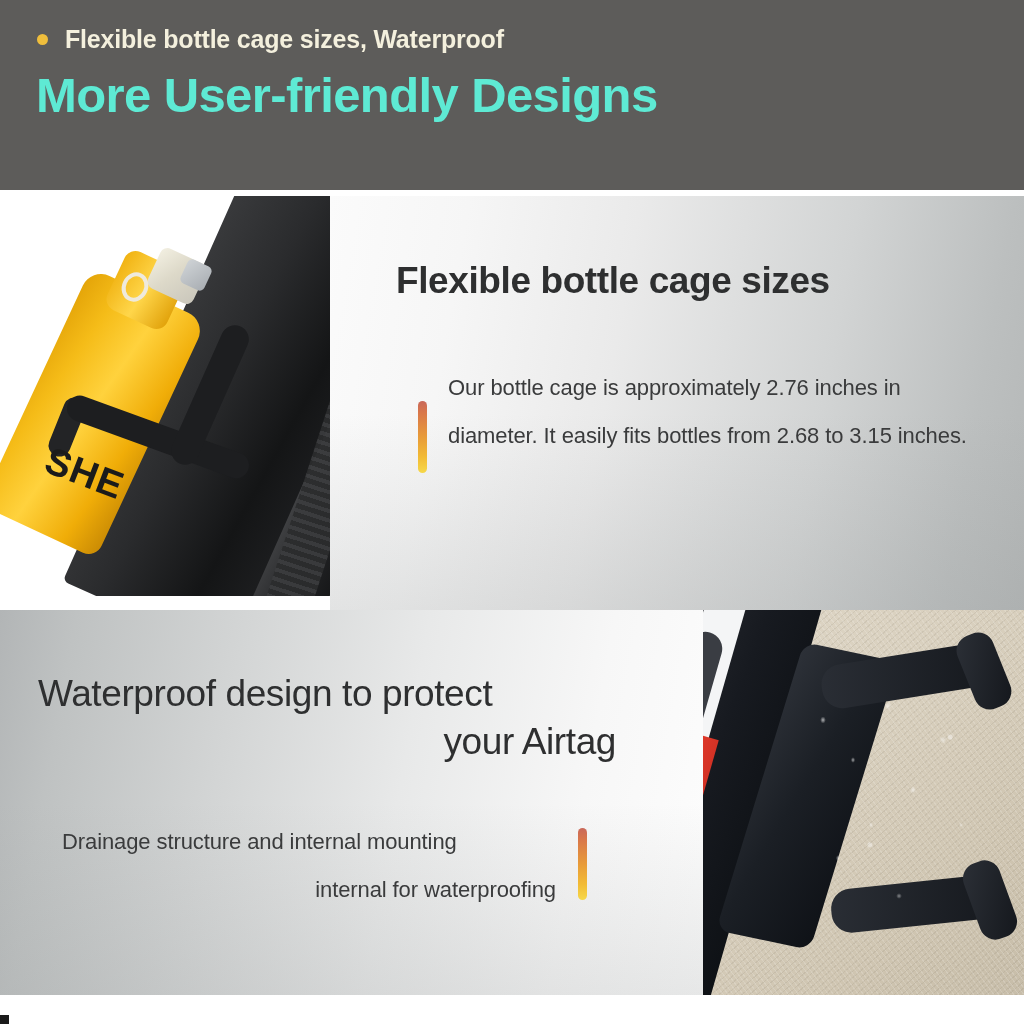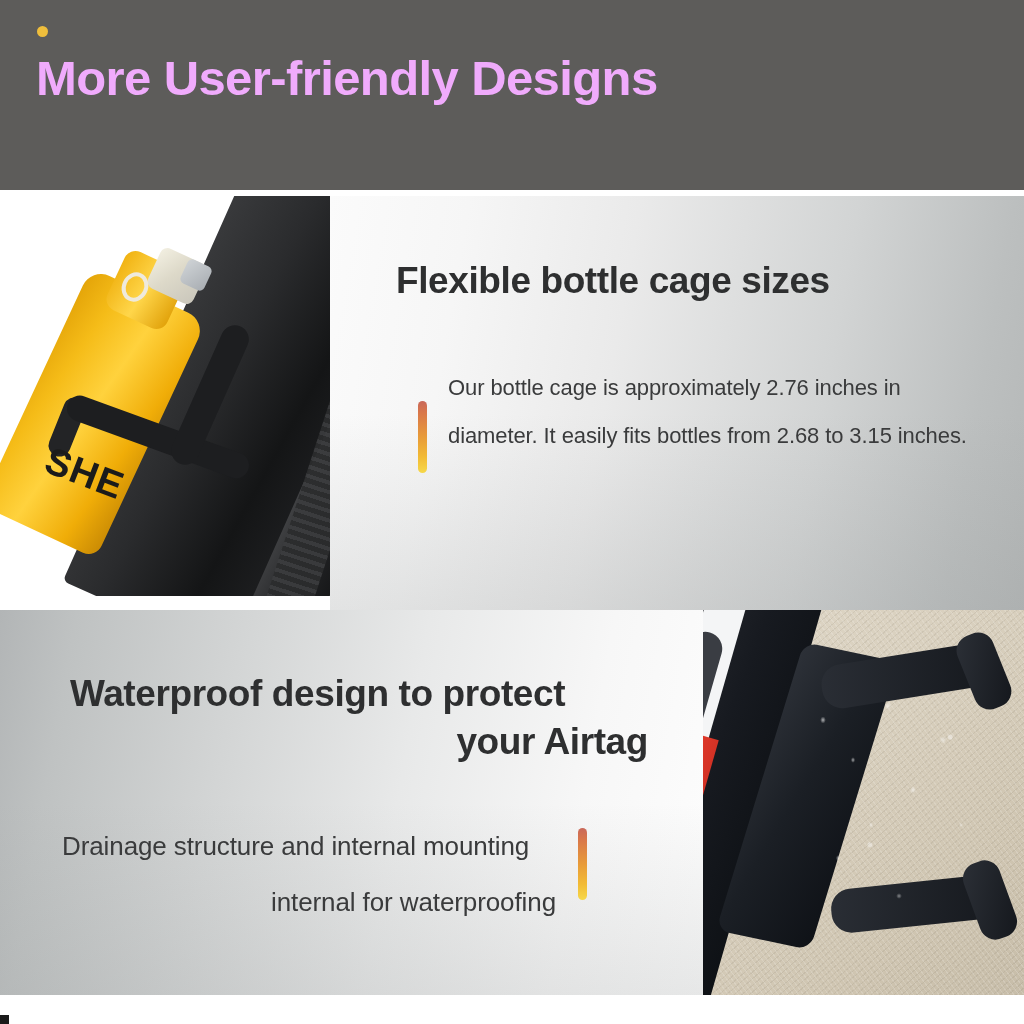--- a/index.html
+++ b/index.html
@@ -44,21 +44,21 @@
   }
   .eyebrow-text {
     color: #f4f0dd;
     font-size: 25px;
     font-weight: 700;
     letter-spacing: -0.2px;
     line-height: 1.1;
   }
 
   .headline {
-    color: #f0abfc;
+    color: #5eead4;
     font-size: 49px;
     font-weight: 700;
     letter-spacing: -0.6px;
     line-height: 1.12;
     margin-left: 2px;
   }
 
   
   .panel-one {
     position: absolute;
@@ -168,36 +168,35 @@
     flex: 1 1 auto;
     height: 385px;
     overflow: hidden;
   }
 
   .p2-title {
     position: absolute;
     left: 38px; top: 60px;
     width: 578px;
     font-size: 37px;
-    font-weight: 700;
+    font-weight: 400;
     color: #2e2f30;
     letter-spacing: -0.4px;
     line-height: 1.3;
     text-align: right;
     z-index: 2;
-    margin-left: 32px;
   }
   .p2-title .line-a { display: block; text-align: left; }
   .p2-title .line-b { display: block; text-align: right; }
 
   .p2-body {
     position: absolute;
     left: 36px; top: 208px;
     width: 520px;
-    font-size: 26px;
+    font-size: 22px;
     font-weight: 400;
     color: #3a3b3c;
     line-height: 2.17;
     letter-spacing: -0.1px;
     text-align: right;
     z-index: 2;
   }
   .p2-body .line-a { display: block; text-align: left; padding-left: 26px; }
   .p2-body .line-b { display: block; text-align: right; }
 
@@ -417,20 +416,21 @@
   }
 </style>
 </head>
 <body>
 
 <div class="page">
 
   <div class="header">
     <div class="eyebrow">
       <span class="eyebrow-dot"></span>
+      <span class="eyebrow-text">Flexible bottle cage sizes, Waterproof</span>
     </div>
     <div class="headline">More User-friendly Designs</div>
   </div>
 
   <div class="panel-one">
 
     <div class="media">
       <div class="ph1-frame"></div>
       <div class="ph1-frame2"></div>
       <div class="ph1-tire"></div>

